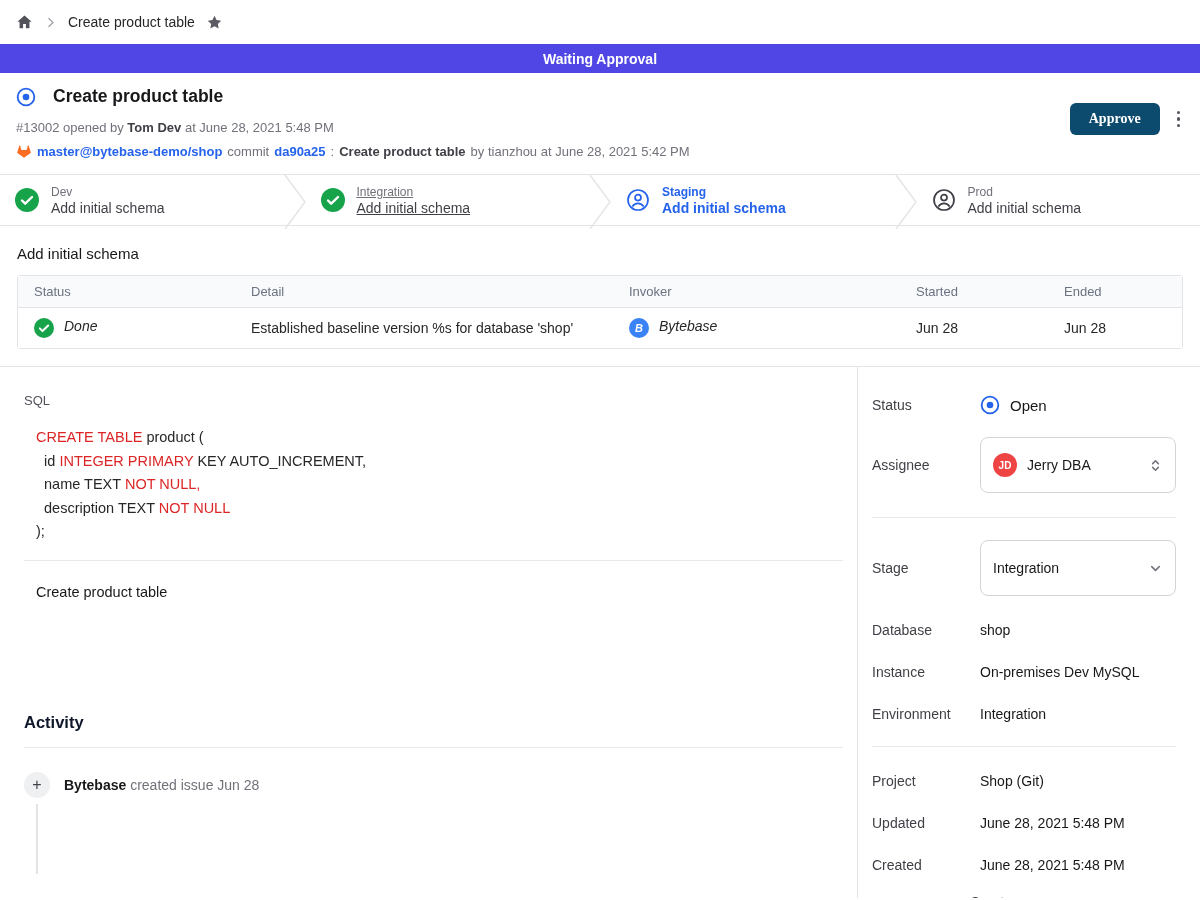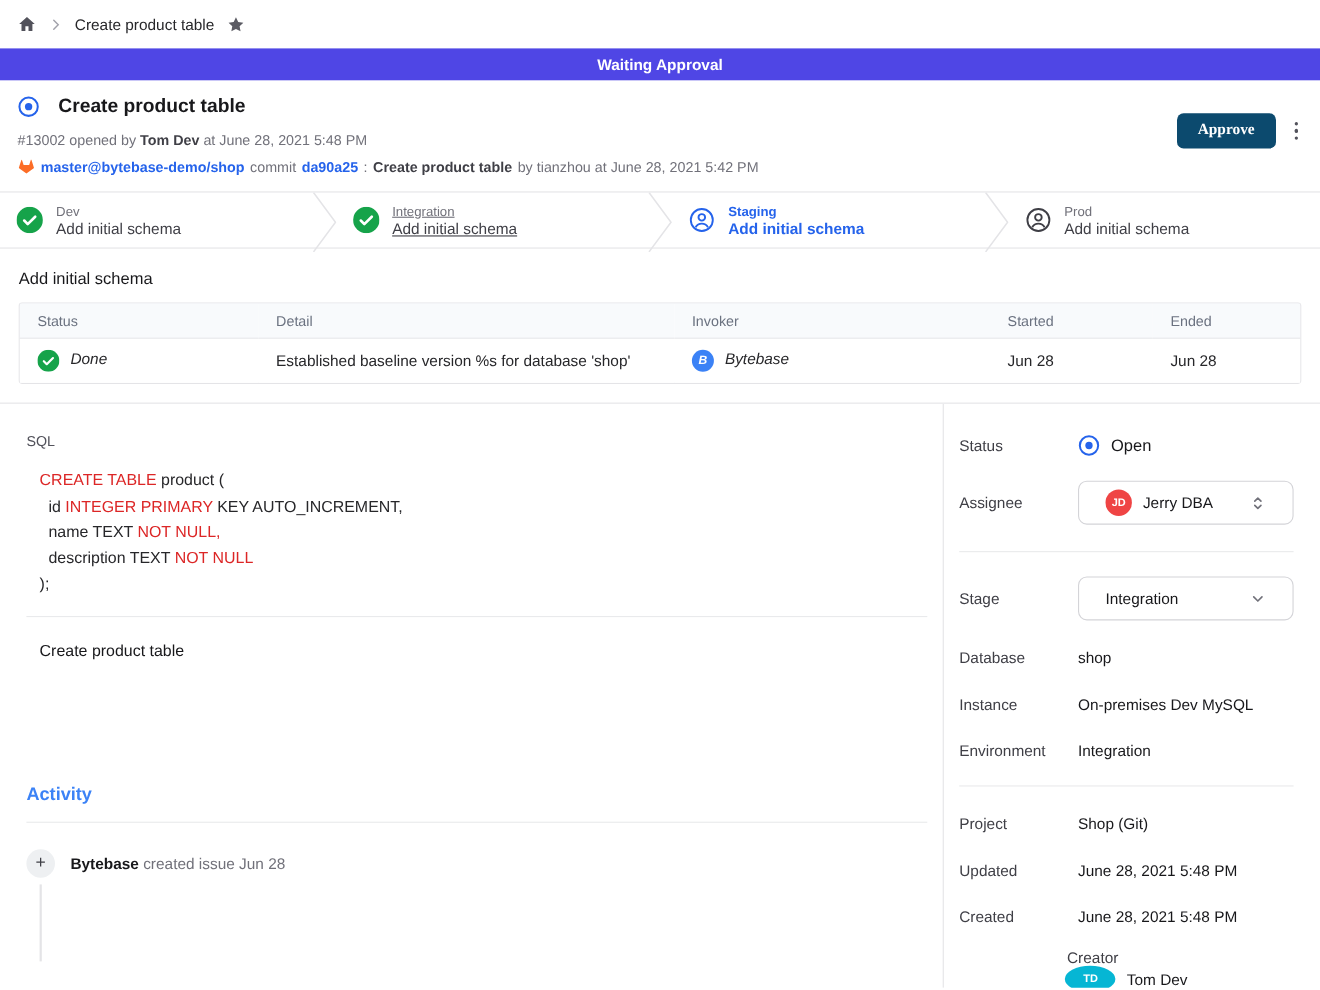--- a/index.html
+++ b/index.html
@@ -62,42 +62,42 @@
   .split { display:flex; height:532px; border-top:1px solid #e4e4e7; overflow:hidden; }
   .main { width:858px; border-right:1px solid #e4e4e7; padding:26px 14px 0 24px; }
   .section-label { font-size:13px; color:#52525b; }
   .code { margin:18px 0 0 12px; font-size:14.5px; line-height:23.5px; color:#27272a; }
   .code-line { white-space:pre; }
   .code .kw { color:#dc2626; }
   .hr { border:none; border-top:1px solid #e9eaec; margin:0; }
   .hr.after-code { margin-top:16px; }
   .desc-row { margin-top:17px; display:flex; align-items:center; justify-content:space-between; }
   .desc-text { margin:23px 0 0 12px; font-size:14.5px; color:#18181b; }
-  .activity-title { margin:113px 0 0 0; font-size:16.5px; font-weight:700; color:#3b82f6; }
+  .activity-title { margin:113px 0 0 0; font-size:16.5px; font-weight:700; color:#0f172a; }
   .hr.after-activity { margin-top:15px; }
   .act-item { margin-top:24px; display:flex; align-items:center; gap:14px; position:relative; }
   .plus-circle { width:26px; height:26px; border-radius:50%; background:#eef0f2; color:#3f3f46;
     display:flex; align-items:center; justify-content:center; font-size:16px; font-weight:400; flex:0 0 auto; }
   .act-text { font-size:14px; color:#71717a; }
   .act-text .strong { color:#18181b; font-weight:700; }
   .connector { position:absolute; left:12px; top:32px; width:2px; height:70px; background:#e4e4e7; }
 
   
   .sidebar { width:342px; padding:28px 24px 0 14px; }
   .side-row { display:flex; align-items:center; }
   .side-label { width:108px; flex:0 0 auto; font-size:14px; color:#3f3f46; }
   .side-value { font-size:14px; font-weight:500; color:#18181b; }
   .status-value { display:flex; align-items:center; gap:10px; font-size:15px; color:#18181b; }
   .row-assignee { margin-top:22px; }
   .row-stage { margin-top:22px; }
   .row-plain { margin-top:26px; }
   .row-creator { margin-top:21px;flex-direction:column; }
   .side-hr { border:none; border-top:1px solid #e9eaec; margin:24px 0 0 0; }
-  .select-box { flex:1; height:40px; border:1px solid #d4d4d8; border-radius:8px; background:#fff;
-    display:flex; align-items:center; gap:10px; padding:0 24px; cursor:pointer; font-family:inherit; font-size:14px; color:#18181b; }
+  .select-box { flex:1; height:56px; border:1px solid #d4d4d8; border-radius:8px; background:#fff;
+    display:flex; align-items:center; gap:10px; padding:0 12px; cursor:pointer; font-family:inherit; font-size:14px; color:#18181b; }
   .select-box .grow { flex:1; text-align:left; }
   .creator-flex { display:flex; align-items:center; gap:10px; }
 </style>
 </head>
 <body>
 
 <div class="breadcrumb">
   <button class="icon-btn">
     <svg width="17" height="17" viewBox="0 0 24 24" fill="#52525b">
         <path d="M10 20v-6h4v6h5v-9h3L12 2 2 11h3v9z"></path>

